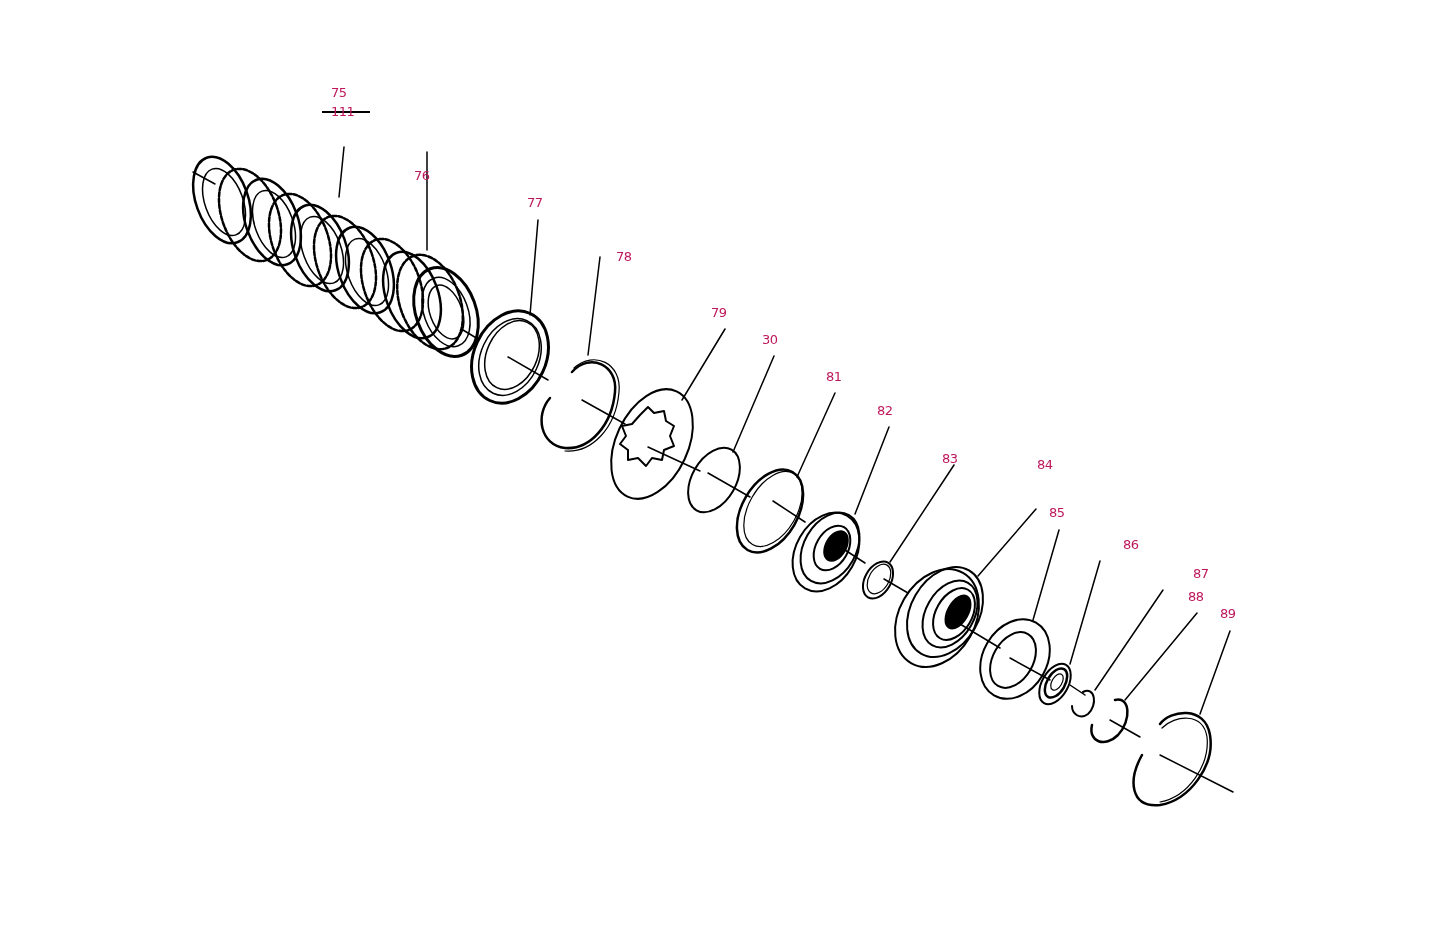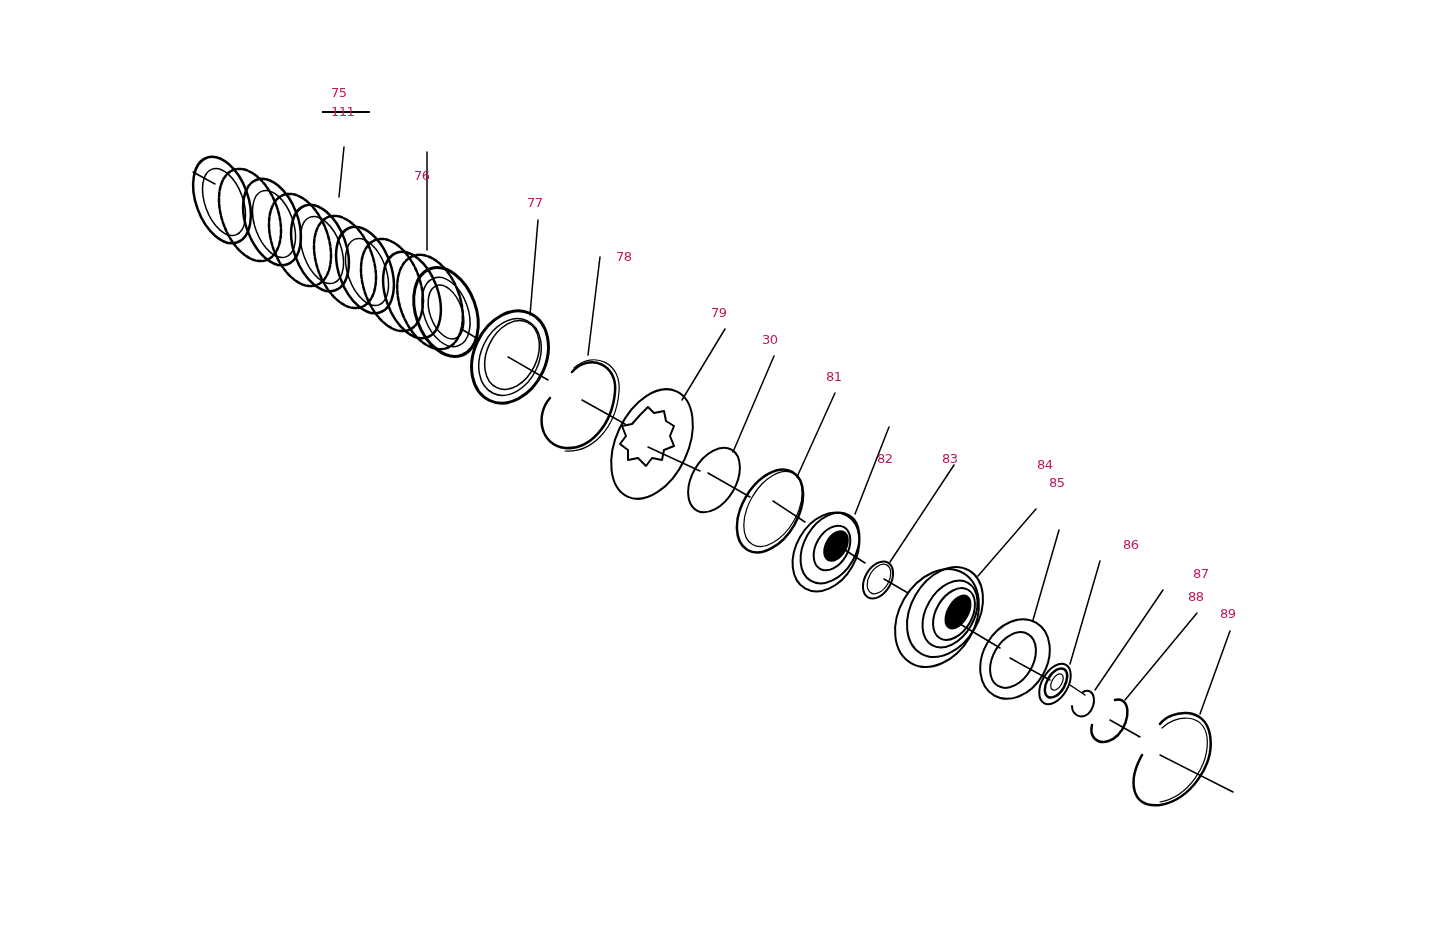--- a/index.html
+++ b/index.html
@@ -142,20 +142,20 @@
 
 <div class="callout-label" style="left:331px;top:86px;">75</div>
 <div class="frac-bar" style="left:322px;top:111px;width:48px;"></div>
 <div class="callout-label" style="left:331px;top:105px;">111</div>
 <div class="callout-label" style="left:414px;top:132px;margin-top:37px;">76</div>
 <div class="callout-label" style="left:527px;top:196px;">77</div>
 <div class="callout-label" style="left:588px;top:250px;margin-left:28px;">78</div>
 <div class="callout-label" style="left:711px;top:306px;">79</div>
 <div class="callout-label" style="left:762px;top:333px;">30</div>
 <div class="callout-label" style="left:826px;top:370px;">81</div>
-<div class="callout-label" style="left:877px;top:404px;margin-top:48px;">82</div>
+<div class="callout-label" style="left:877px;top:404px;">82</div>
 <div class="callout-label" style="left:942px;top:452px;">83</div>
 <div class="callout-label" style="left:1021px;top:458px;margin-left:16px;">84</div>
-<div class="callout-label" style="left:1049px;top:476px;">85</div>
+<div class="callout-label" style="left:1049px;top:506px;">85</div>
 <div class="callout-label" style="left:1123px;top:538px;">86</div>
 <div class="callout-label" style="left:1155px;top:567px;margin-left:38px;">87</div>
 <div class="callout-label" style="left:1188px;top:590px;">88</div>
 <div class="callout-label" style="left:1220px;top:607px;">89</div>
 
 </body></html>

